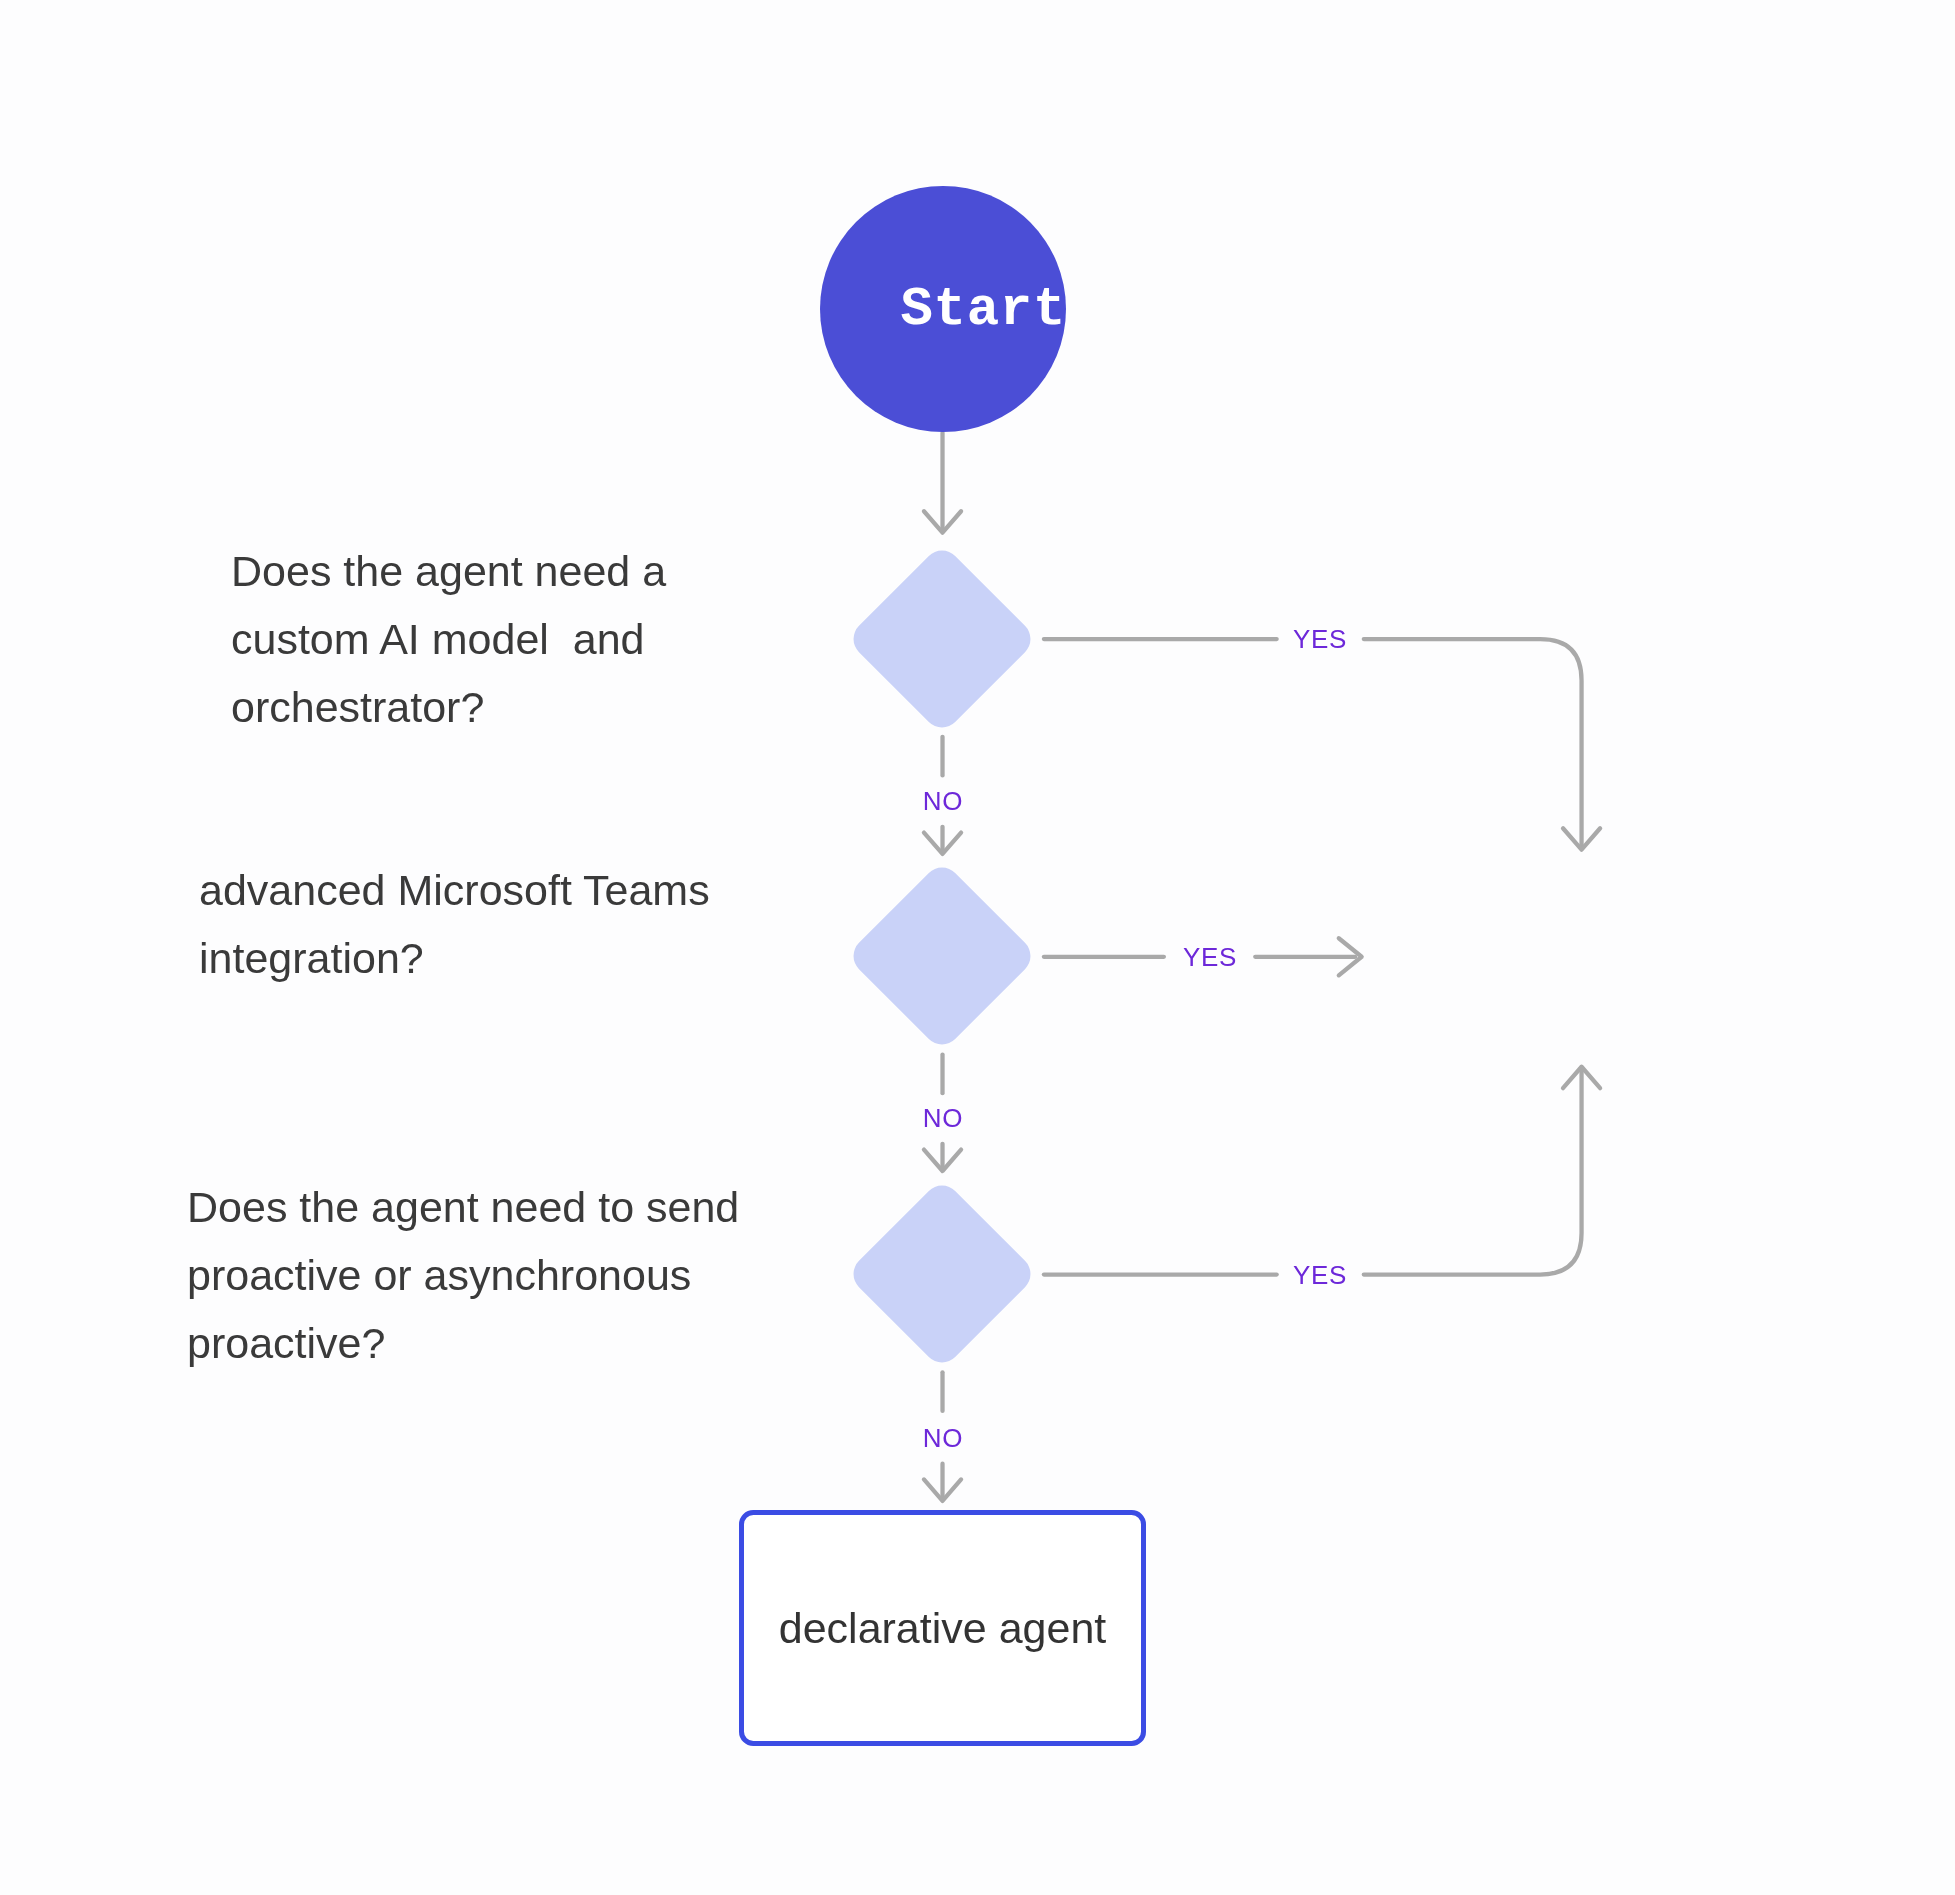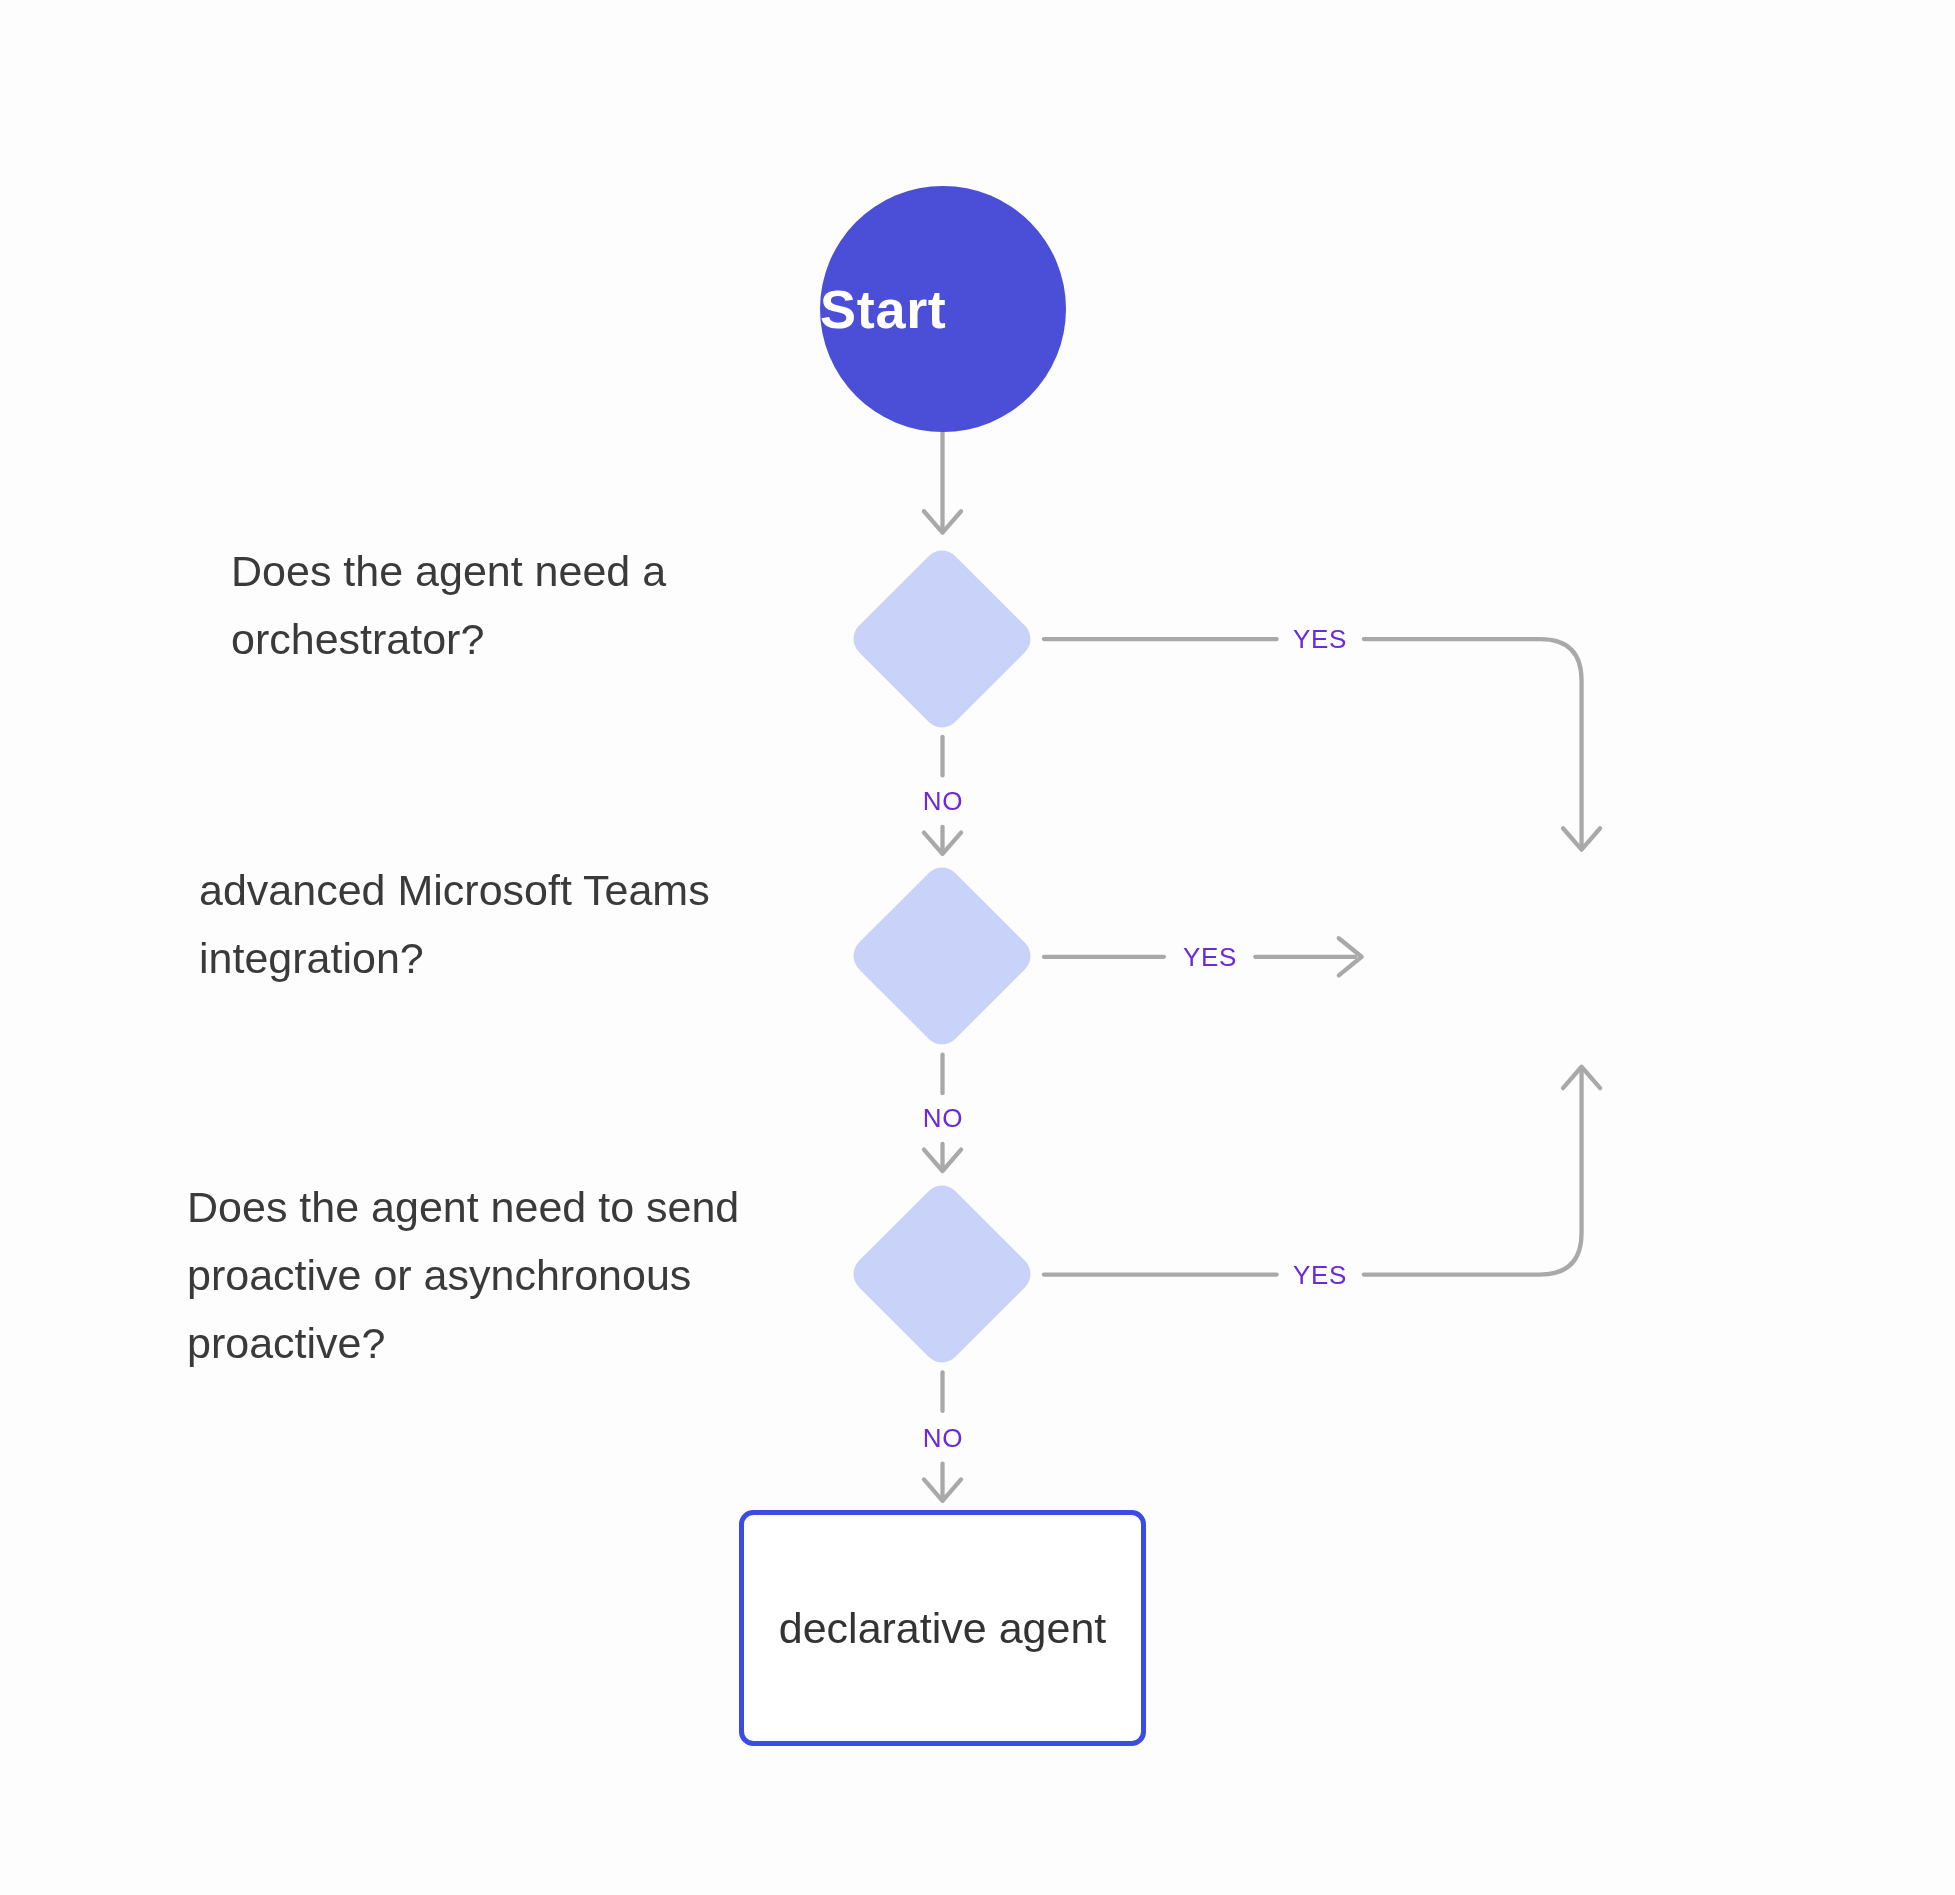--- a/index.html
+++ b/index.html
@@ -9,21 +9,21 @@
     background:#fdfdfe;
     font-family:"Liberation Sans", sans-serif;
     overflow:hidden;
   }
   .connector-layer{position:absolute;left:0;top:0;width:1955px;height:1895px;}
   .connector-layer path{stroke:#a9a9a9;stroke-width:6;fill:none;stroke-linecap:round;stroke-linejoin:round;}
 
   .node-circle{
     position:absolute;left:820px;top:186px;width:246px;height:246px;
     border-radius:50%;background:#4b4ed6;
-    display:flex;align-items:center;justify-content:flex-start;
+    display:flex;align-items:center;justify-content:flex-end;font-family:Liberation Mono, monospace;
   }
   .node-circle .start-text{
     color:#ffffff;font-size:54px;font-weight:bold;letter-spacing:0.7px;
   }
 
   .diamond{
     position:absolute;width:136px;height:136px;background:#c9d2f8;
     border-radius:18.6px;transform:rotate(45deg);
   }
   .diamond.d1{left:874px;top:571px;}
@@ -112,20 +112,21 @@
   <div class="node-circle">
     <span class="start-text">Start</span>
   </div>
 
   <div class="diamond d1"></div>
   <div class="diamond d2"></div>
   <div class="diamond d3"></div>
 
   <div class="q-text q1">
     <div class="q-line">Does the agent need a</div>
+    <div class="q-line">custom AI model  and</div>
     <div class="q-line">orchestrator?</div>
   </div>
   <div class="q-text q2">
     <div class="q-line">advanced Microsoft Teams</div>
     <div class="q-line">integration?</div>
   </div>
   <div class="q-text q3">
     <div class="q-line">Does the agent need to send</div>
     <div class="q-line">proactive or asynchronous</div>
     <div class="q-line">proactive?</div>

